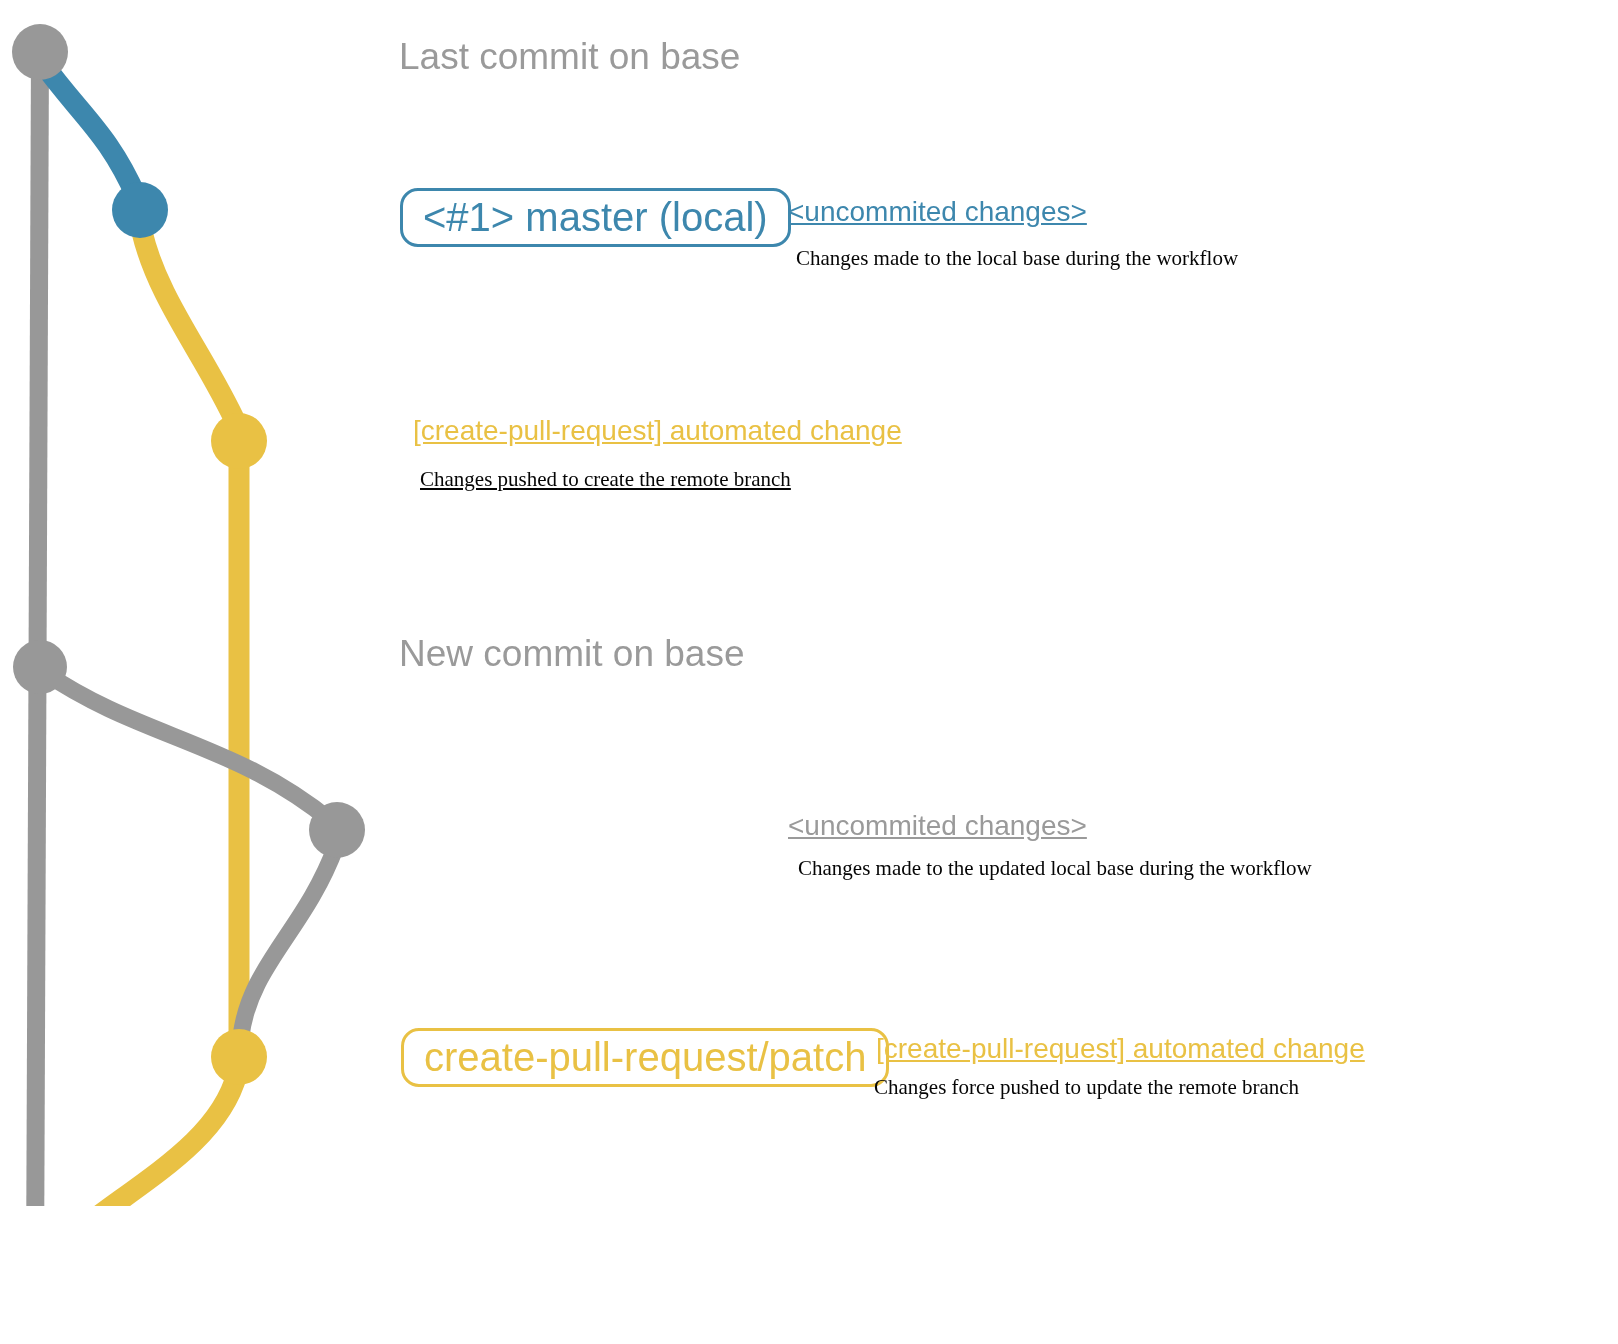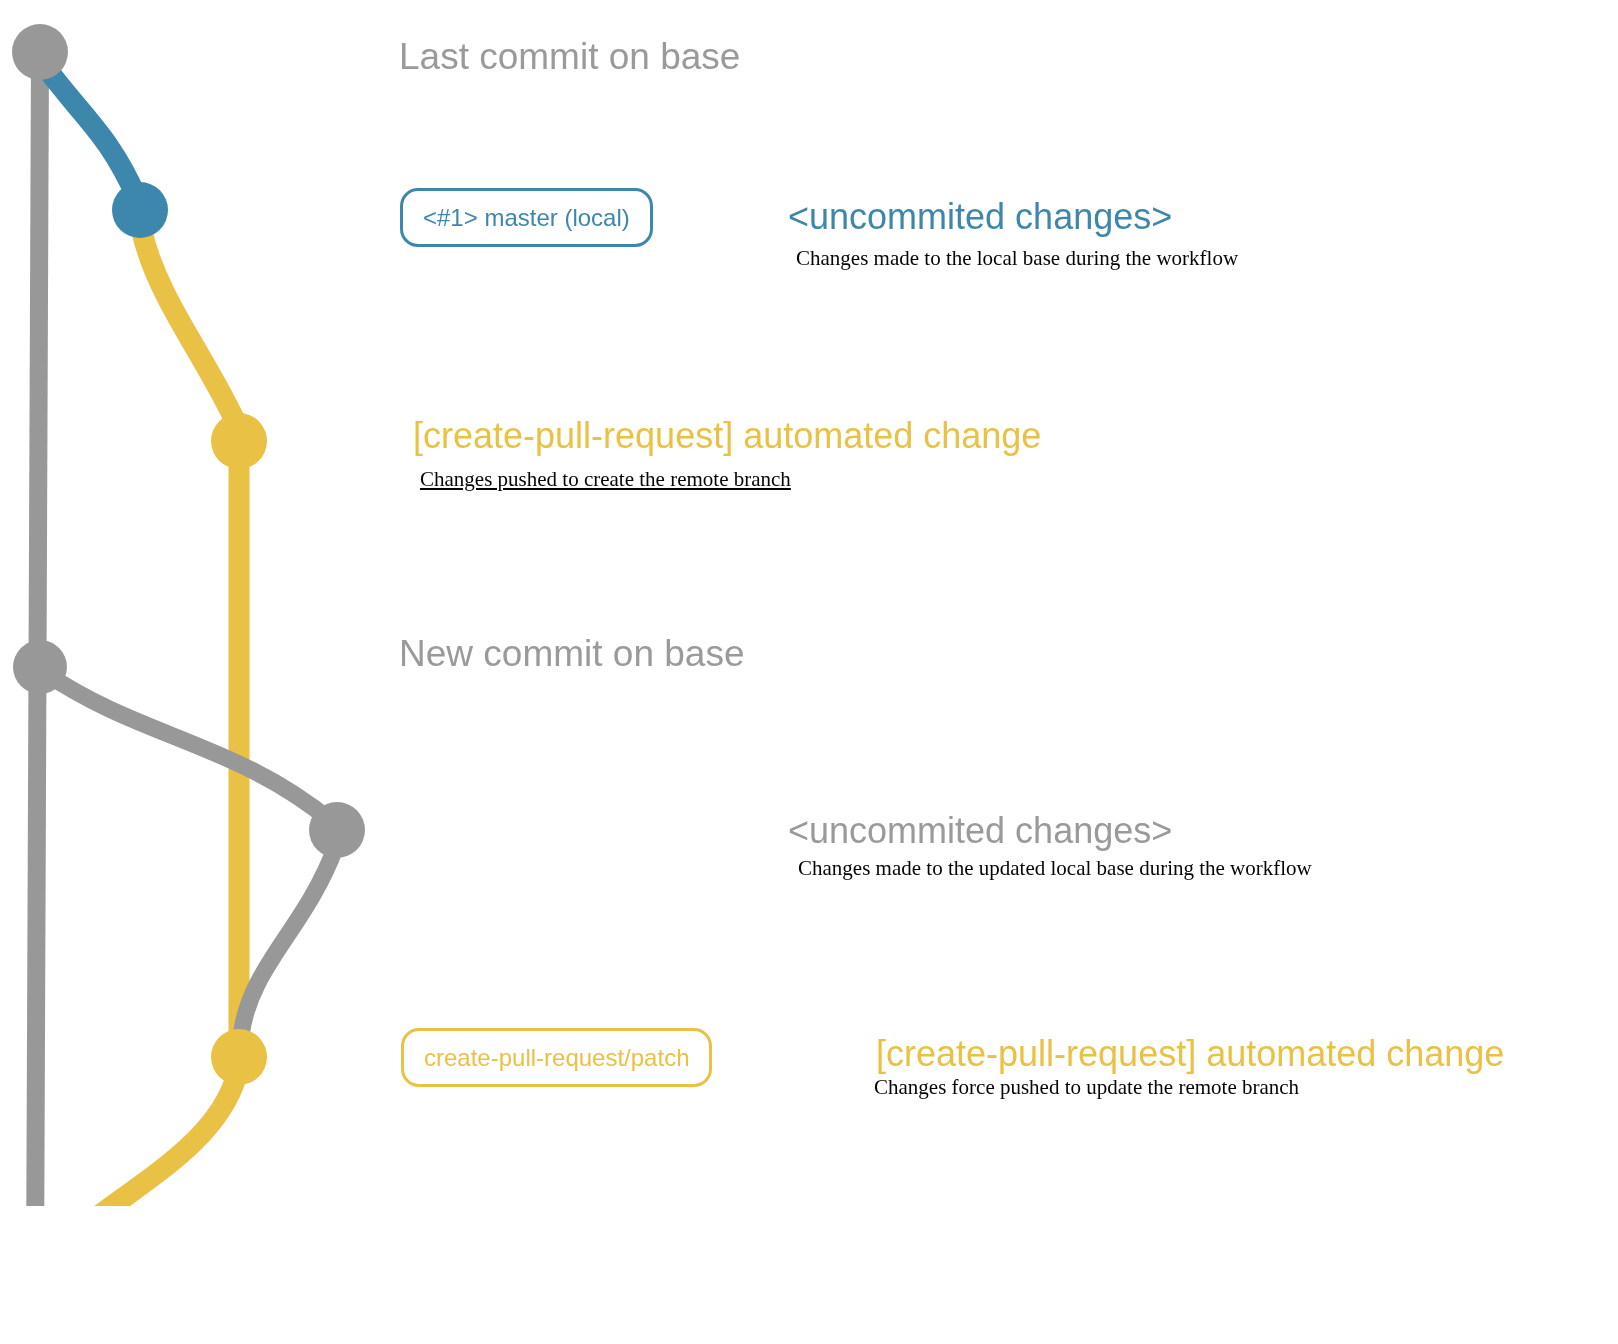--- a/index.html
+++ b/index.html
@@ -16,30 +16,30 @@
   .abs { position: absolute; white-space: nowrap; }
 
   .gray-label  { color: #9a9a9a; font-size: 37px; }
   .blue-text   { color: #3d87ad; }
   .yellow-text { color: #e9c144; }
   .gray-text   { color: #9a9a9a; }
 
   .badge {
     display: inline-block;
     border-radius: 18px;
-    font-size: 24px;
+    font-size: 40px;
     line-height: 53px;
     padding: 0 20px;
     background: #ffffff;
   }
   .badge.blue   { border: 3px solid #3d87ad; color: #3d87ad; }
   .badge.gray   { border: 3px solid #9f9f9f; color: #9a9a9a; }
   .badge.yellow { border: 3px solid #e9c144; color: #e9c144; }
 
-  .branch-title { font-size: 36px; }
+  .branch-title { font-size: 28px; text-decoration: underline; }
 
   .desc {
     font-family: "Liberation Serif", serif;
     font-size: 21px;
     color: #050505;
   }
 
   
   .pos-last-commit   { left: 399px; top: 36px;  }
   .pos-box1          { left: 400px; top: 188px; }

